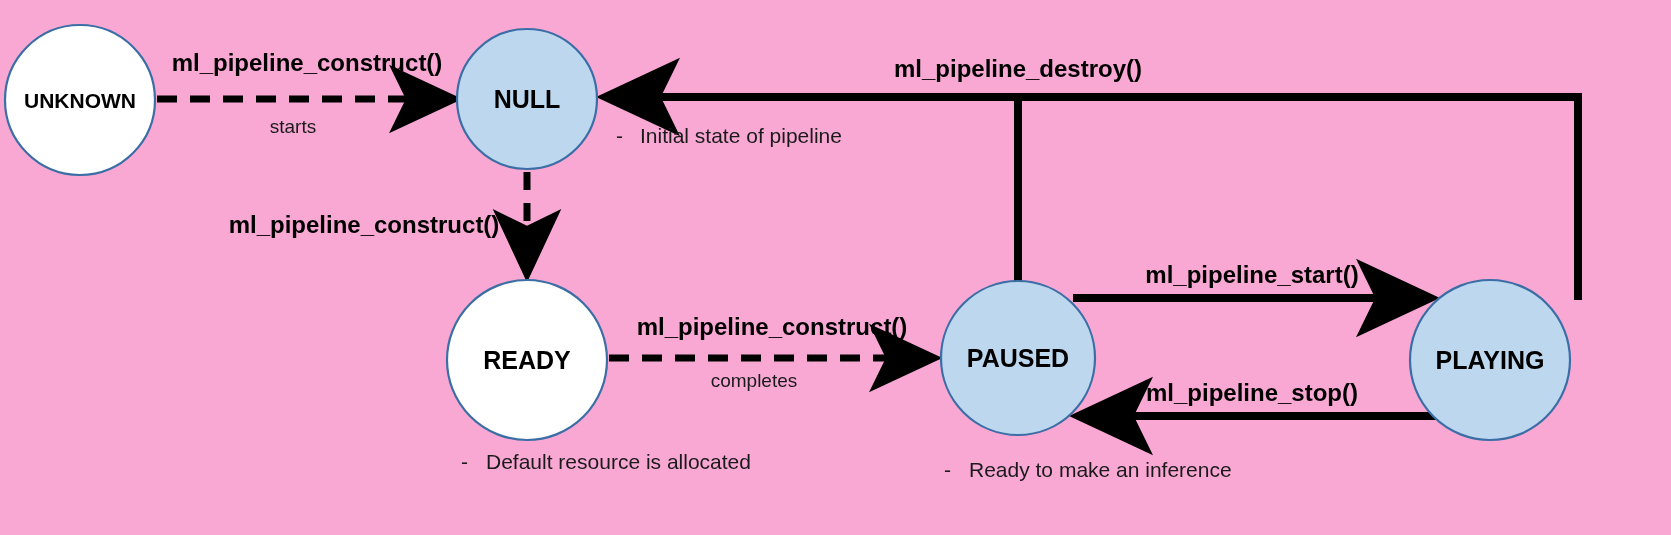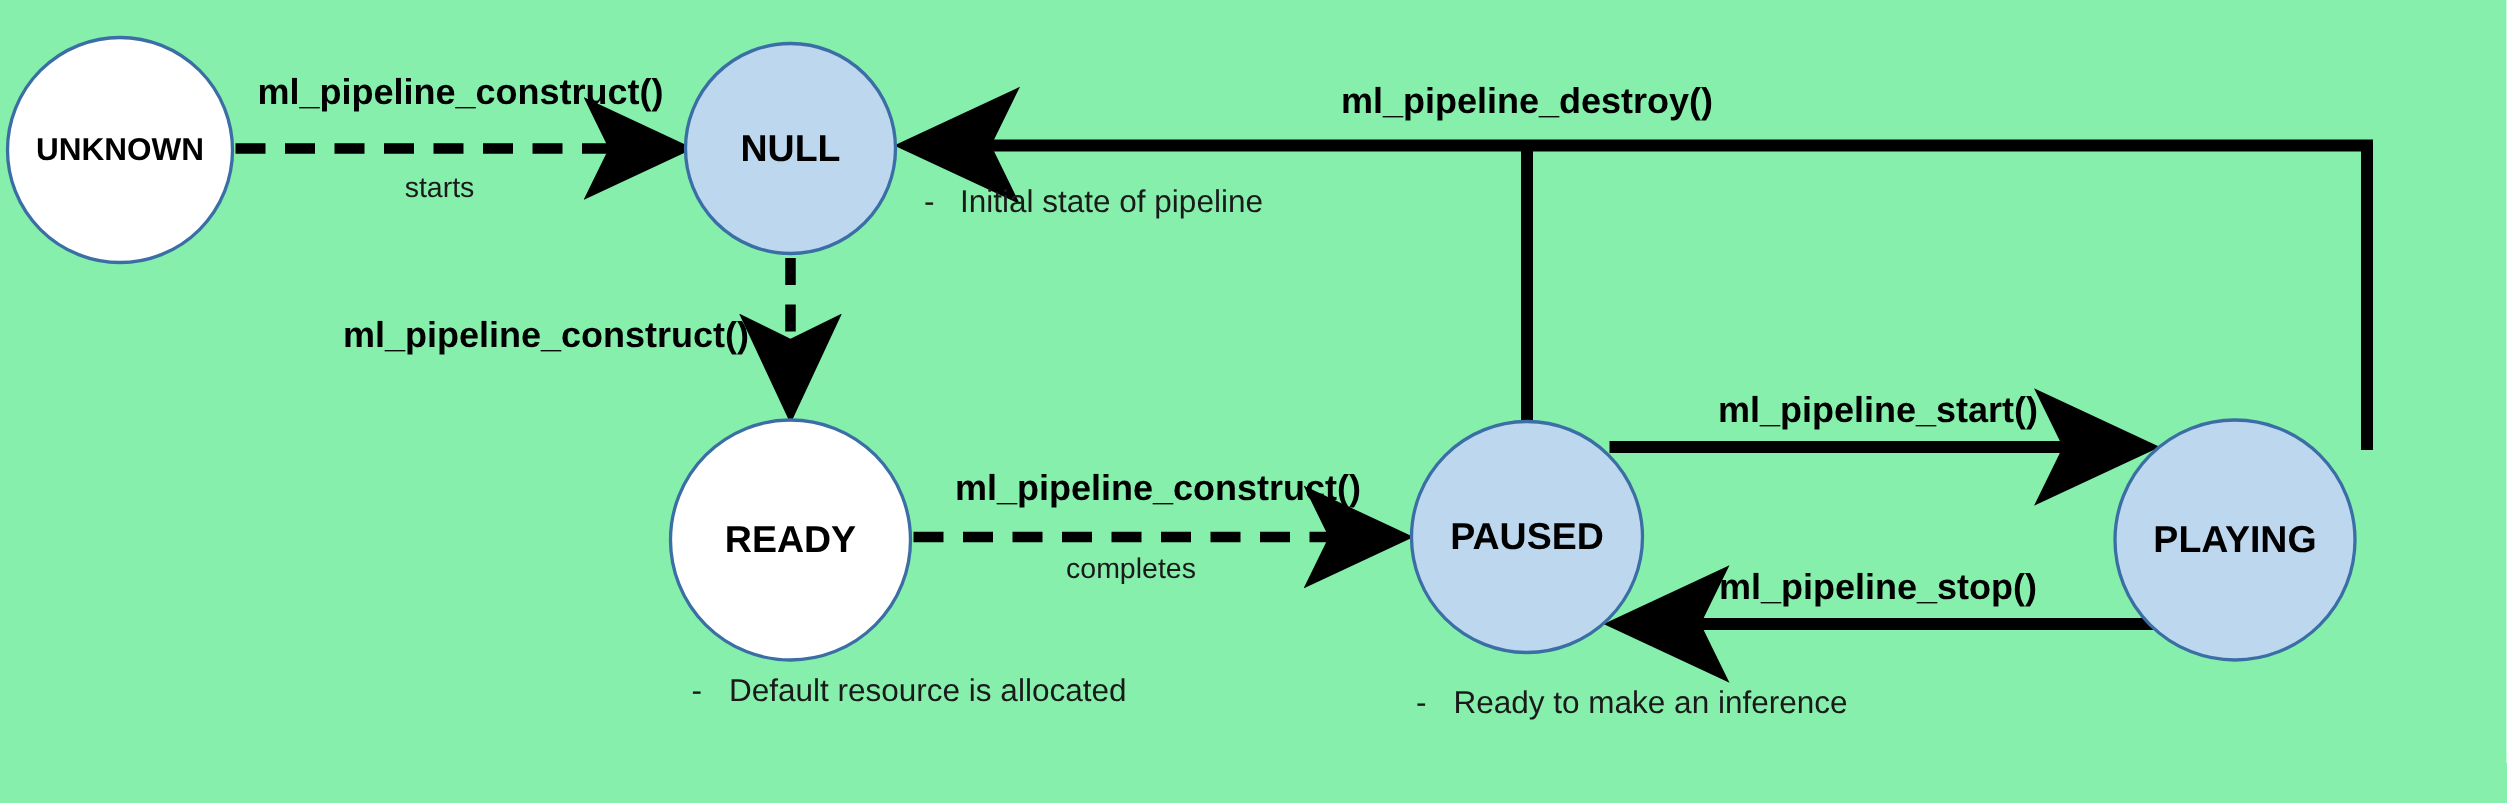--- a/index.html
+++ b/index.html
@@ -7,21 +7,21 @@
     padding: 0;
     background: #ffffff;
   }
   body {
     font-family: "Liberation Sans", sans-serif;
   }
   #stage {
     position: relative;
     width: 1671px;
     height: 535px;
-    background: #86efac;
+    background: #f9a8d4;
     overflow: hidden;
   }
   svg#diagram {
     position: absolute;
     left: 0;
     top: 0;
     width: 1671px;
     height: 535px;
     display: block;
   }

